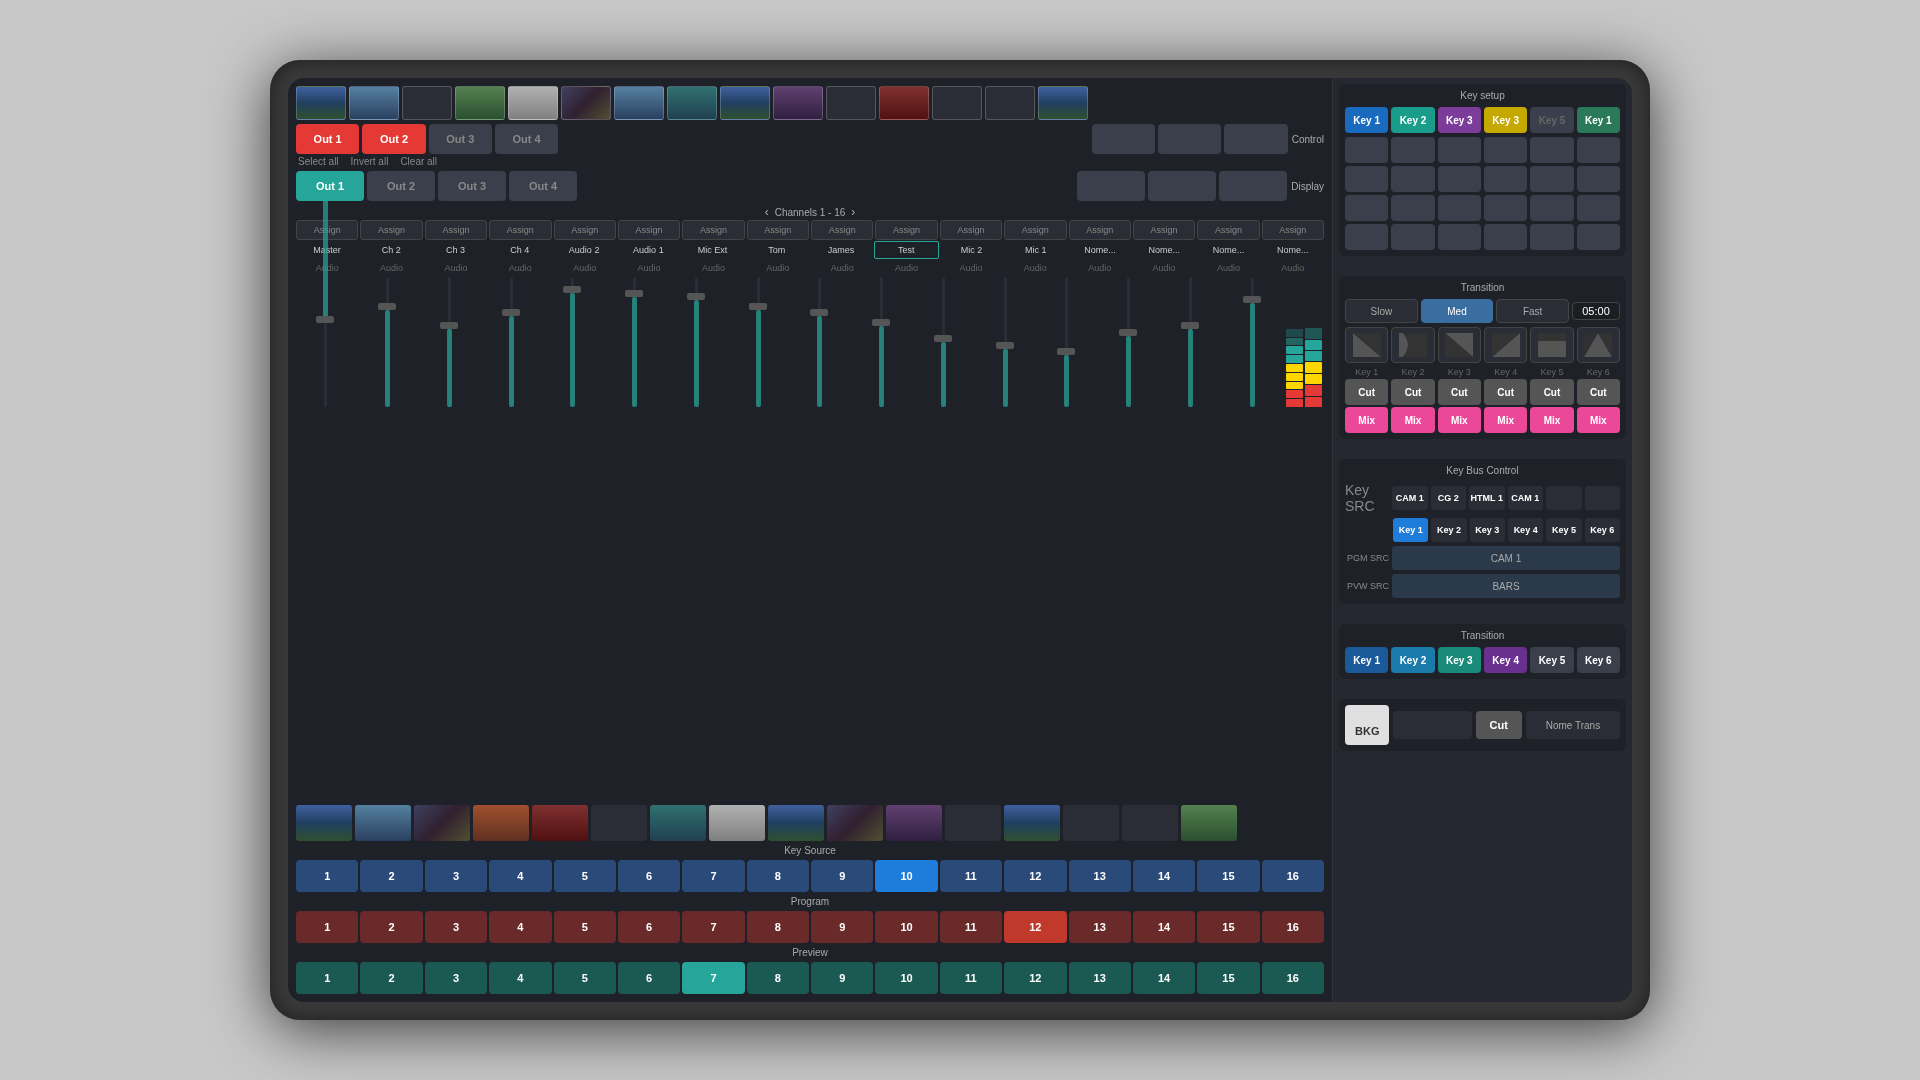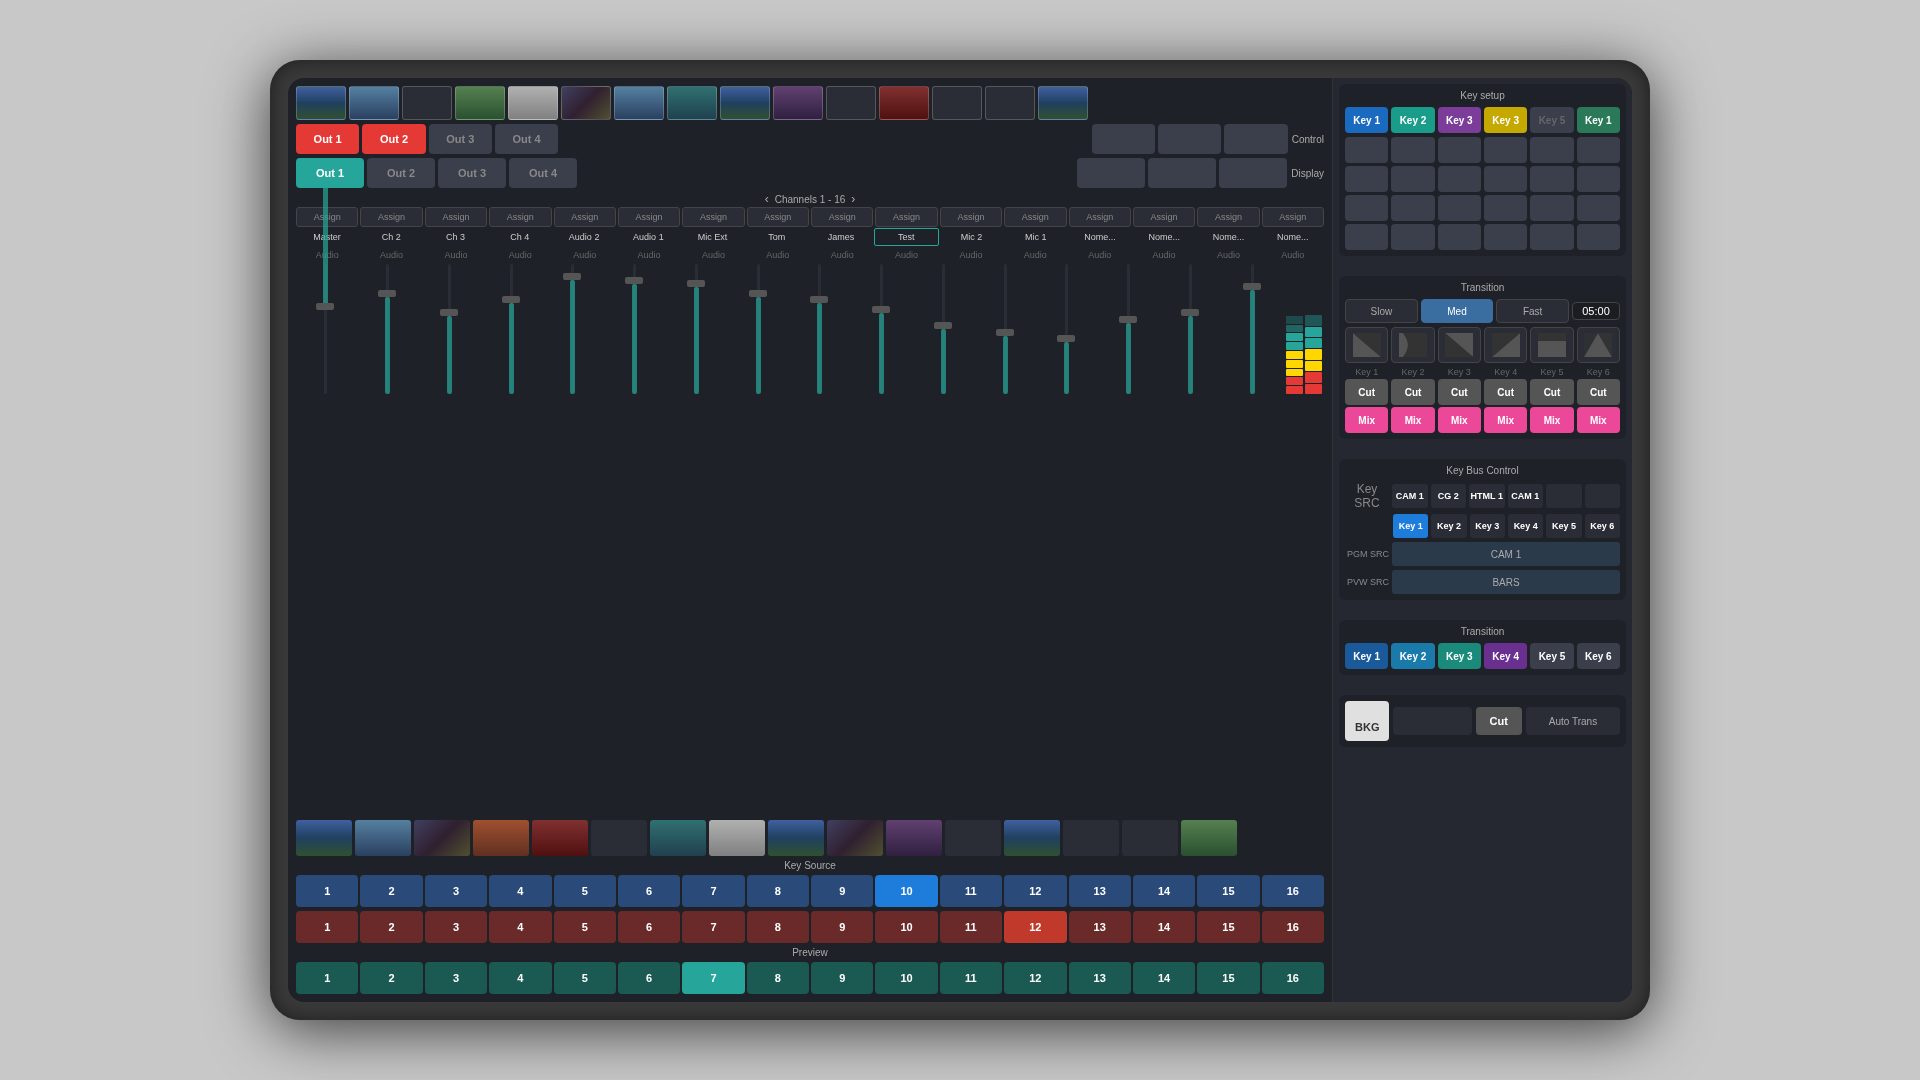--- a/index.html
+++ b/index.html
@@ -427,20 +427,25 @@
                 <div style="flex:1;"></div>
               <div style="flex:1;"></div>
                 <div style="flex:1;"></div>
                 <div style="flex:1;"></div>
                 <div style="flex:1;"></div>
               <div class="btn btn-gray" style="flex:1;"></div>
               <div class="btn btn-gray" style="flex:1;"></div>
               <div class="btn btn-gray" style="flex:1;"></div>
             </div>
             <span style="color:#aaa;font-size:10px;white-space:nowrap;">Control</span>
+          </div>
+          <div style="display:flex;gap:12px;padding-left:2px;">
+            <span class="action-text">Select all</span>
+            <span class="action-text">Invert all</span>
+            <span class="action-text">Clear all</span>
           </div>
         </div>
 
         <div style="display:flex;align-items:center;gap:4px;">
           <div style="display:flex;gap:3px;flex:1;">
             <button class="btn btn-out-green">Out 1</button>
             <button class="btn btn-out-dark">Out 2</button>
             <button class="btn btn-out-dark">Out 3</button>
             <button class="btn btn-out-dark">Out 4</button>
             <div style="flex:1;"></div>
@@ -684,20 +689,21 @@
             <button class="bus-btn bus-btn-blue">11</button>
             <button class="bus-btn bus-btn-blue">12</button>
             <button class="bus-btn bus-btn-blue">13</button>
             <button class="bus-btn bus-btn-blue">14</button>
             <button class="bus-btn bus-btn-blue">15</button>
             <button class="bus-btn bus-btn-blue">16</button>
           </div>
         </div>
 
         <div style="display:flex;flex-direction:column;gap:2px;">
+          <div class="section-label">Program</div>
           <div class="bus-row">
             <button class="bus-btn bus-btn-red">1</button>
             <button class="bus-btn bus-btn-red">2</button>
             <button class="bus-btn bus-btn-red">3</button>
             <button class="bus-btn bus-btn-red">4</button>
             <button class="bus-btn bus-btn-red">5</button>
             <button class="bus-btn bus-btn-red">6</button>
             <button class="bus-btn bus-btn-red">7</button>
             <button class="bus-btn bus-btn-red">8</button>
             <button class="bus-btn bus-btn-red">9</button>
@@ -851,21 +857,21 @@
               <button class="mix-btn">Mix</button>
               <button class="mix-btn">Mix</button>
             </div>
           </div>
         </div>
 
         <div class="rp-section">
           <div class="rp-title">Key Bus Control</div>
 
           <div style="display:flex;gap:3px;align-items:center;">
-            <div style="color:#888;font-size:12px;width:44px;text-align:center;">Key SRC</div>
+            <div style="color:#888;font-size:14px;width:44px;text-align:left;">Key SRC</div>
             <button class="src-btn">CAM 1</button>
             <button class="src-btn">CG 2</button>
             <button class="src-btn">HTML 1</button>
             <button class="src-btn">CAM 1</button>
             <button class="src-btn"></button>
             <button class="src-btn"></button>
           </div>
 
           <div style="display:flex;gap:3px;padding-left:48px;">
             <button class="src-btn src-btn-active">Key 1</button>
@@ -898,20 +904,20 @@
             <button class="key-btn" style="background:#3a3f4b;">Key 5</button>
             <button class="key-btn" style="background:#3a3f4b;">Key 6</button>
           </div>
         </div>
 
         <div class="rp-section">
           <div style="display:flex;gap:4px;align-items:center;">
             <button class="bkg-btn">BKG</button>
             <div style="flex:1;height:28px;background:#2a2d35;border-radius:4px;"></div>
             <button class="cut-action-btn">Cut</button>
-            <button class="auto-trans-btn">Auto Trans</button>
+            <button class="auto-trans-btn">Nome Trans</button>
           </div>
         </div>
 
       </div>
     </div>
   </div>
 </div>
 
 </body></html>

